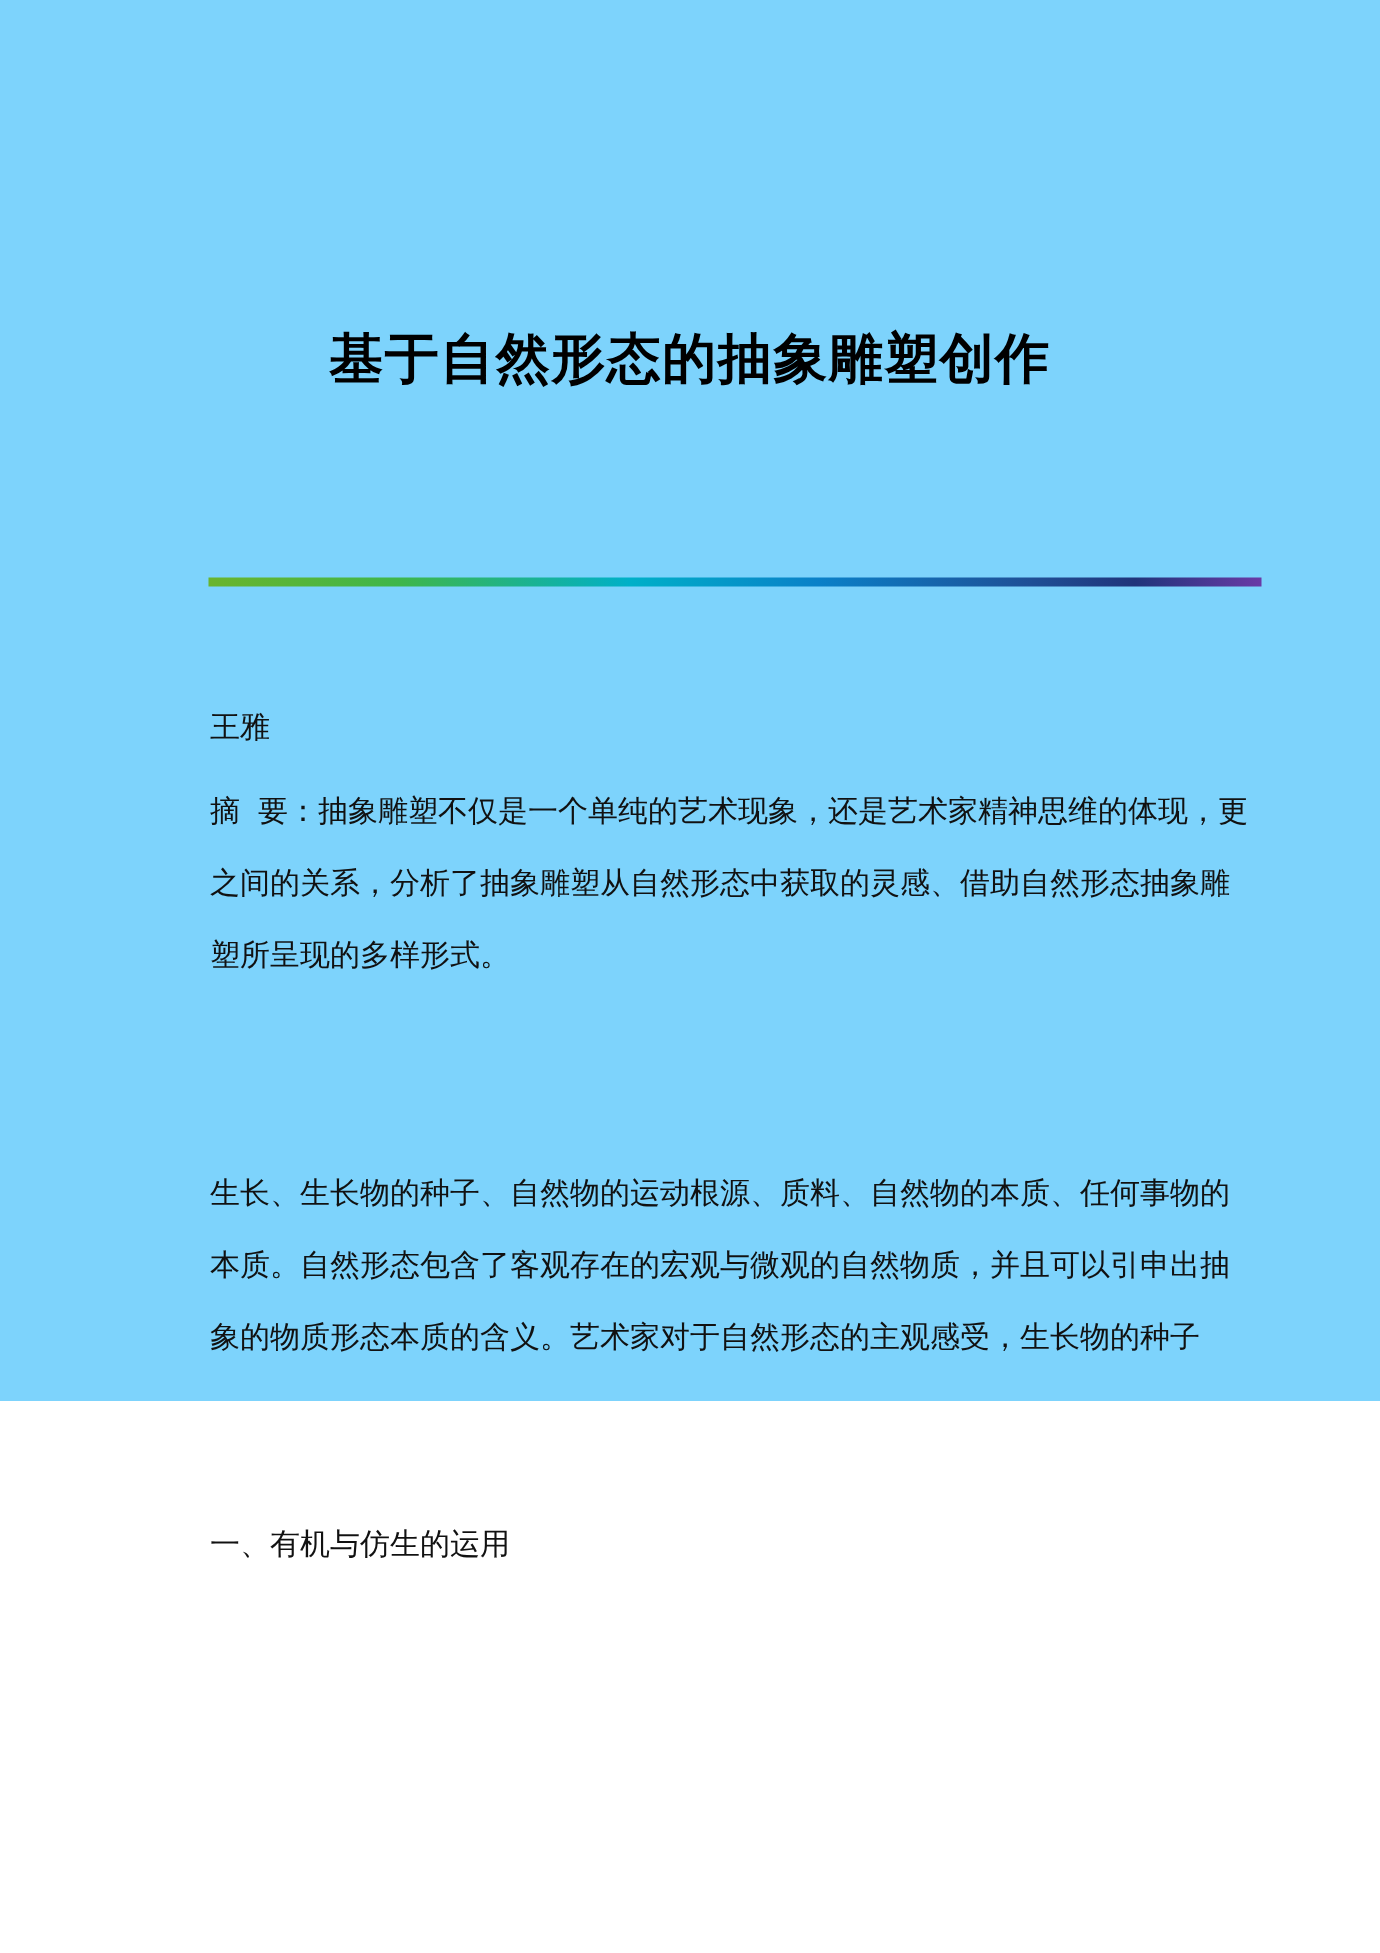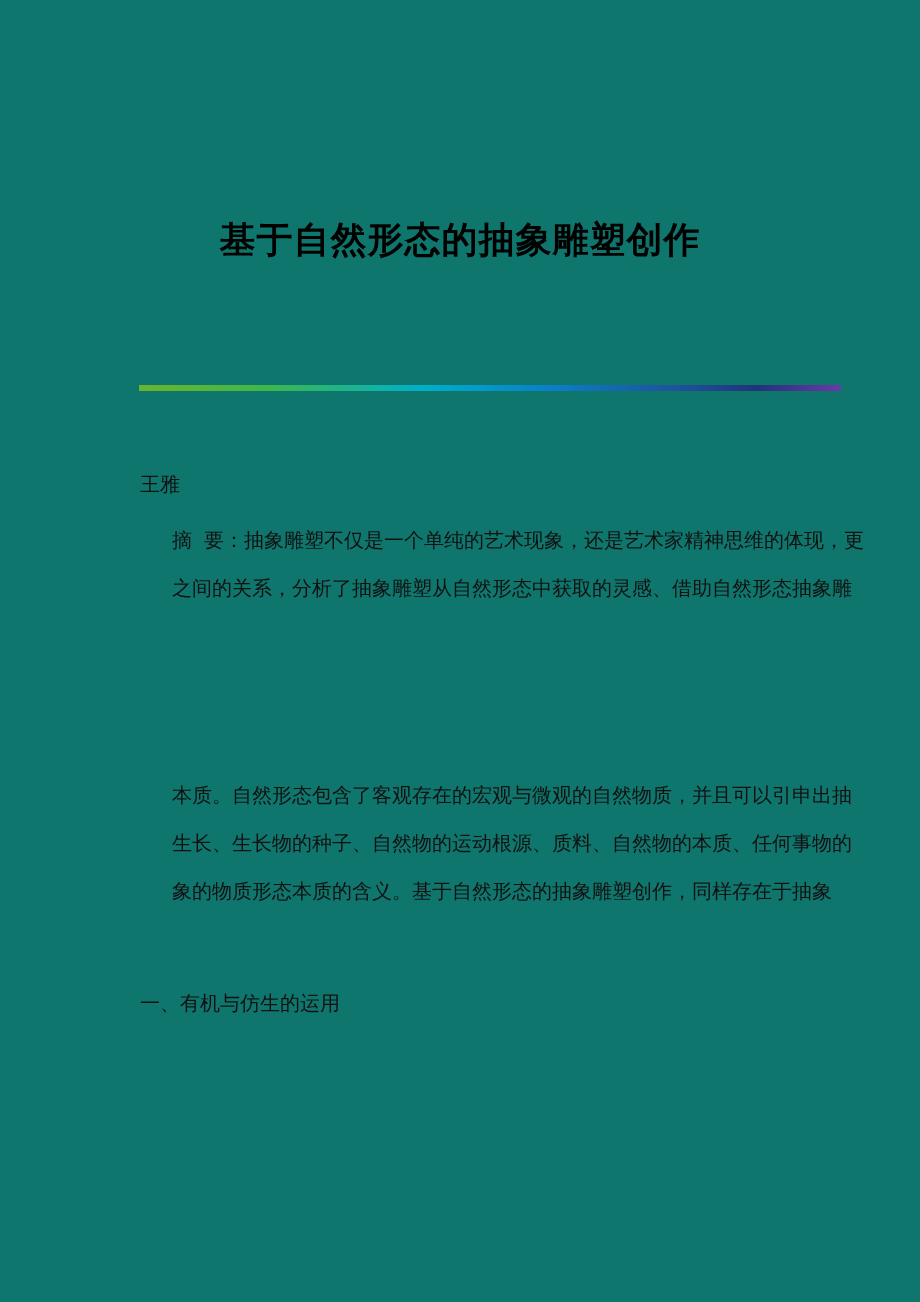--- a/index.html
+++ b/index.html
@@ -1,54 +1,55 @@
 <!DOCTYPE html>
 <html><head>
   <meta charset="utf-8">
   <style>
     html, body { margin: 0; padding: 0; background: #ffffff; }
     body { width: 920px; height: 1302px; position: relative; overflow: hidden; }
-    .page { position: absolute; left: 0; top: 0; width: 920px; height: 1302px; background: #0f766e; }
+    .page { position: absolute; left: 0; top: 0; width: 920px; height: 934px; background: #7dd3fc; }
     .title {
       position: absolute; left: 0; top: 214px; width: 920px; text-align: center;
       font-family: "DejaVu Sans", sans-serif; font-size: 36px; font-weight: bold;
       color: #000; letter-spacing: 1px; line-height: 52px;
     }
     .rule {
       position: absolute; left: 139px; top: 385px; width: 702px; height: 6px;
       background: linear-gradient(90deg, #6ab42d 0%, #3fb64a 18%, #00b0c8 40%, #0a80c8 58%, #1f4f96 78%, #20347a 88%, #6a3aa6 100%);
     }
     .body-text {
       position: absolute; left: 140px; width: 640px;
       font-family: "DejaVu Sans Mono", monospace; font-size: 20px; color: #111;
       line-height: 48px;
     }
     .author { top: 460px; }
     .abstract { top: 516px; }
     .keywords { top: 717px; }
     .para1 { top: 771px; }
-    .heading1 { top: 979px; }
-    .line { display: block; white-space: nowrap; margin-left: 32px; }
+    .heading1 { top: 1005px; }
+    .line { display: block; white-space: nowrap; }
   </style>
 </head>
 <body>
 
 <div class="page">
   <div class="title">基于自然形态的抽象雕塑创作</div>
 
   <div class="rule"></div>
 
   <div class="body-text author">王雅</div>
 
   <div class="body-text abstract">
     <span class="line">摘 要：抽象雕塑不仅是一个单纯的艺术现象，还是艺术家精神思维的体现，更</span>
     <span class="line">之间的关系，分析了抽象雕塑从自然形态中获取的灵感、借助自然形态抽象雕</span>
+    <span class="line">塑所呈现的多样形式。</span>
   </div>
 
 
   <div class="body-text para1">
+    <span class="line">生长、生长物的种子、自然物的运动根源、质料、自然物的本质、任何事物的</span>
     <span class="line">本质。自然形态包含了客观存在的宏观与微观的自然物质，并且可以引申出抽</span>
-    <span class="line">生长、生长物的种子、自然物的运动根源、质料、自然物的本质、任何事物的</span>
-    <span class="line">象的物质形态本质的含义。基于自然形态的抽象雕塑创作，同样存在于抽象</span>
+    <span class="line">象的物质形态本质的含义。艺术家对于自然形态的主观感受，生长物的种子</span>
   </div>
 
   <div class="body-text heading1">一、有机与仿生的运用</div>
 </div>
 
 </body></html>

